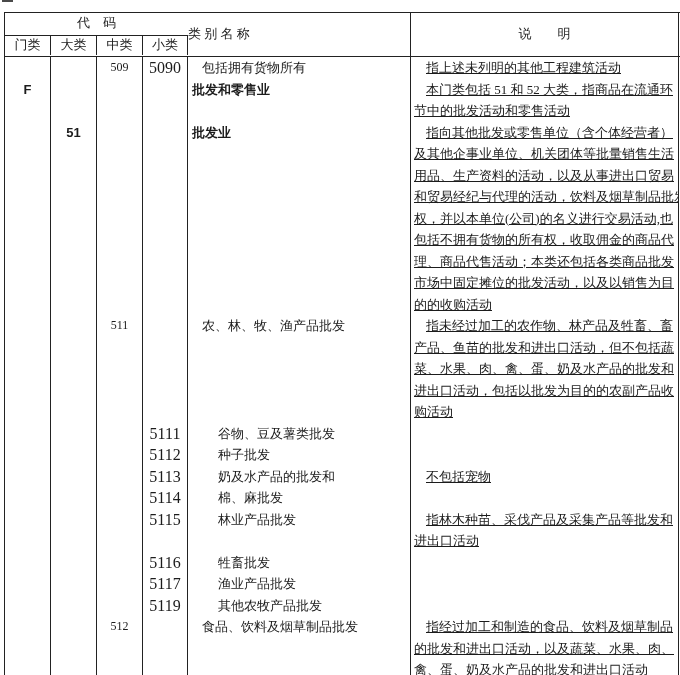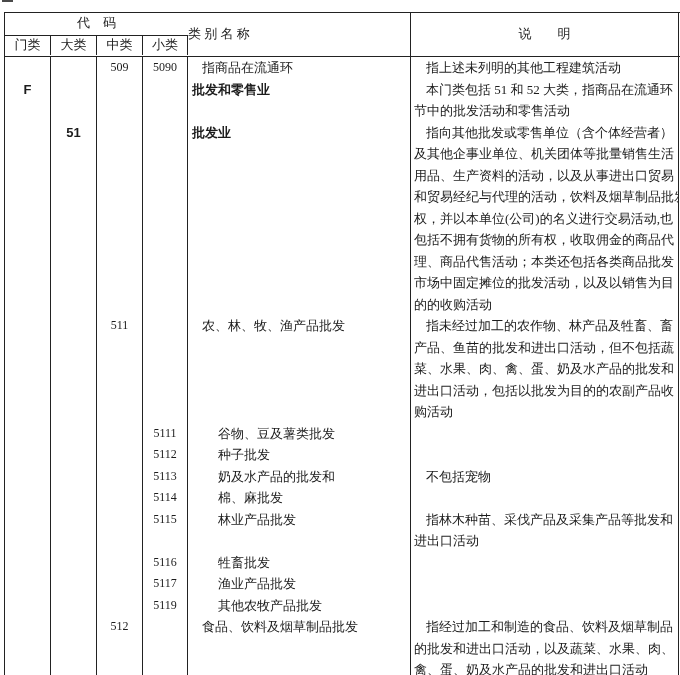--- a/index.html
+++ b/index.html
@@ -57,23 +57,23 @@
   .row{display:flex;height:21.5px;line-height:21.5px;align-items:center;}
   .cell{
     box-sizing:border-box;flex:none;height:21.5px;
     border-right:1.5px solid #222;
     white-space:nowrap;overflow:hidden;
     font-size:13px;
   }
   .c1{width:46px;text-align:center;font-size:12px;}
   .c2{width:46px;text-align:center;font-size:12px;}
   .c3{width:46px;text-align:center;font-size:12px;}
-  .c4{width:45px;text-align:center;font-size:12px;}
+  .c4{width:45px;text-align:center;font-size:16px;}
   .c5{width:223px;padding-left:2px;}
-  .c6{width:268px;padding-left:3px;}
+  .c6{width:268px;padding-left:3px;text-decoration:underline;}
   .c6.indent{padding-left:15px;}
   .lvl-mid{padding-left:14px;}
   .lvl-small{padding-left:30px;}
   .lvl-bold{
     padding-left:4px;
     font-family:"Liberation Sans","DejaVu Sans",sans-serif;
     font-weight:bold;font-size:13px;
   }
   .code-bold{
     font-family:"Liberation Sans","DejaVu Sans",sans-serif;
@@ -101,21 +101,21 @@
       <div class="h-name">类 别 名 称</div>
       <div class="h-desc">说　　明</div>
     </div>
 
     <div class="tbody">
         <div class="row">
           <div class="cell c1"></div>
           <div class="cell c2"></div>
           <div class="cell c3">509</div>
           <div class="cell c4">5090</div>
-          <div class="cell c5 lvl-mid">指商品在流通环</div>
+          <div class="cell c5 lvl-mid">包括拥有货物所有</div>
           <div class="cell c6 indent">指上述未列明的其他工程建筑活动</div>
         </div>
         <div class="row">
           <div class="cell c1 code-bold">F</div>
           <div class="cell c2 code-bold"></div>
           <div class="cell c3"></div>
           <div class="cell c4"></div>
           <div class="cell c5 lvl-bold">批发和零售业</div>
           <div class="cell c6 indent">本门类包括 51 和 52 大类，指商品在流通环</div>
         </div>

